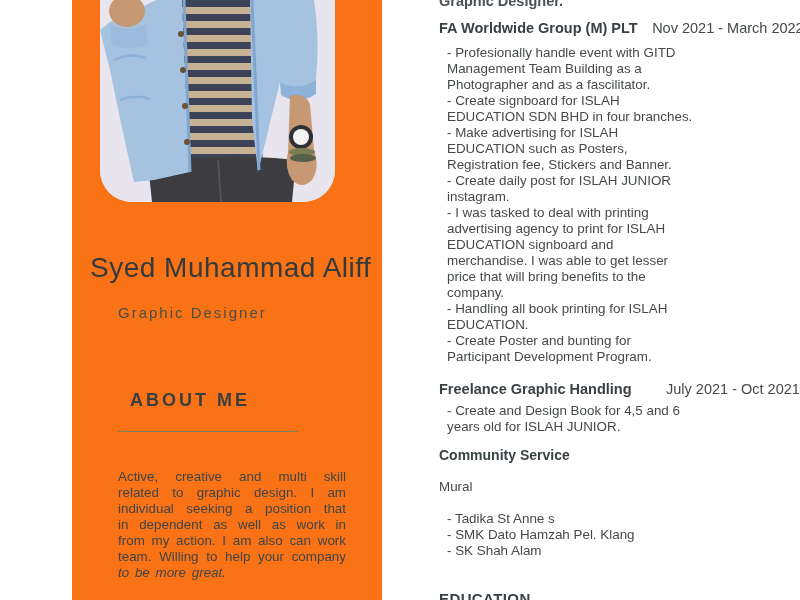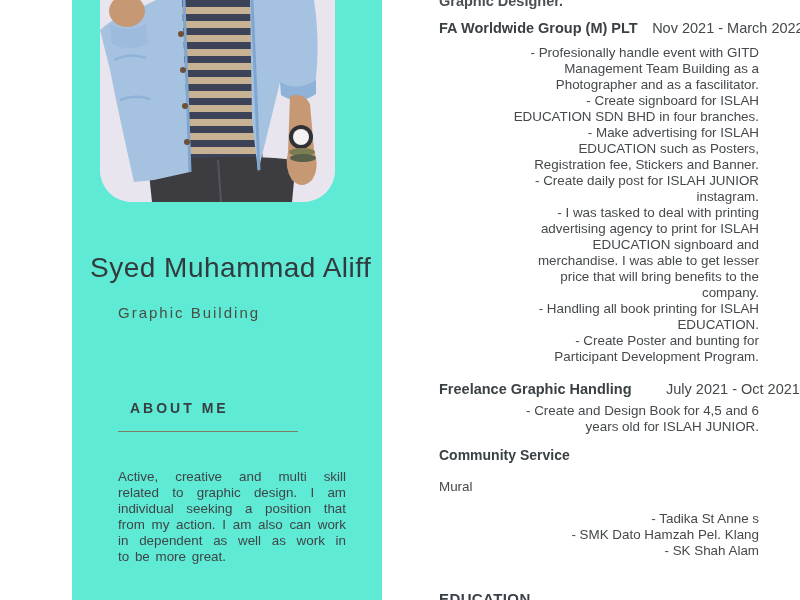--- a/index.html
+++ b/index.html
@@ -11,21 +11,21 @@
     overflow: hidden;
     font-family: "Liberation Sans", "DejaVu Sans", sans-serif;
     color: #3F4548;
   }
 
   
   .sidebar {
     position: absolute;
     left: 72px; top: 0;
     width: 310px; height: 600px;
-    background: #5eead4;
+    background: #f97316;
   }
   .photo {
     position: absolute;
     left: 28px; top: 0;
     width: 235px; height: 202px;
     border-radius: 0 0 32px 32px;
     overflow: hidden;
     background: #E8E5EE;
   }
   .photo svg { display: block; }
@@ -40,22 +40,22 @@
   .role {
     position: absolute;
     left: 46px; top: 304px;
     font-size: 15px;
     letter-spacing: 2px;
     color: #4A4F45;
     white-space: nowrap;
   }
   .about-heading {
     position: absolute;
-    left: 58px; top: 400px;
-    font-size: 14px;
+    left: 58px; top: 390px;
+    font-size: 18px;
     font-weight: bold;
     letter-spacing: 3px;
     color: #383F42;
     white-space: nowrap;
   }
   .about-rule {
     position: absolute;
     left: 46px; top: 431px;
     width: 180px; height: 0;
     border-top: 1.5px solid #7C8060;
@@ -70,20 +70,21 @@
   .about-text .jline {
     height: 16px;
     line-height: 16px;
     text-align: justify;
     text-align-last: justify;
     white-space: nowrap;
   }
   .about-text .jline.last {
     text-align-last: left;
     word-spacing: 2px;
+    font-style: italic;
   }
 
   
   .right-col {
     position: absolute;
     left: 439px; top: 0;
     width: 340px; height: 488px;
   }
   .clipped-role {
     position: absolute;
@@ -91,27 +92,26 @@
     font-size: 14.5px;
     font-weight: bold;
     color: #4A5053;
     white-space: nowrap;
   }
   .job-header { position: absolute; left: 0; white-space: nowrap; }
   .job-header .company { font-size: 14.5px; font-weight: bold; color: #3A4144; }
   .job-header .dates   { font-size: 14.5px; color: #45494C; margin-left: 10px; }
   .body-lines {
     position: absolute;
-    left: 0;
+    left: 8px;
     width: 320px;
     font-size: 13.4px;
     line-height: 16px;
     color: #45494C;
     white-space: pre-line;
-    text-align: right;
   }
   .job1-header { top: 19px; }
   .job1-lines  { top: 45px; }
   .job2-header { top: 380px; }
   .job2-header .dates { margin-left: 30px; }
   .job2-lines  { top: 403px; }
   .community-heading {
     position: absolute; left: 0; top: 447px;
     font-size: 14px; font-weight: bold; color: #3A4144;
     white-space: nowrap;
@@ -178,31 +178,32 @@
 
         <path d="M190 96 Q 204 92 210 104 L214 150 Q 220 168 212 180 Q 202 190 192 180 Q 184 168 188 152 Z" fill="#C69873"></path>
         <circle cx="201" cy="137" r="12" fill="#2E3236"></circle>
         <circle cx="201" cy="137" r="8" fill="#F4F3F1"></circle>
         <ellipse cx="202" cy="152" rx="13" ry="4" fill="#7C7D52"></ellipse>
         <ellipse cx="203" cy="158" rx="13" ry="4" fill="#57614A"></ellipse>
       </svg>
     </div>
 
     <div class="name">Syed Muhammad Aliff</div>
-    <div class="role">Graphic Building</div>
+    <div class="role">Graphic Designer</div>
 
     <div class="about-heading">ABOUT ME</div>
     <div class="about-rule"></div>
 
     <div class="about-text">
       <div class="jline">Active, creative and multi skill</div>
       <div class="jline">related to graphic design. I am</div>
       <div class="jline">individual seeking a position that</div>
+      <div class="jline">in dependent as well as work in</div>
       <div class="jline">from my action. I am also can work</div>
-      <div class="jline">in dependent as well as work in</div>
+      <div class="jline">team. Willing to help your company</div>
       <div class="jline last">to be more great.</div>
     </div>
   </div>
 
   <div class="right-col">
 
     <div class="clipped-role">Graphic Designer.</div>
 
     <div class="job-header job1-header">
       <span class="company">FA Worldwide Group (M) PLT</span>

